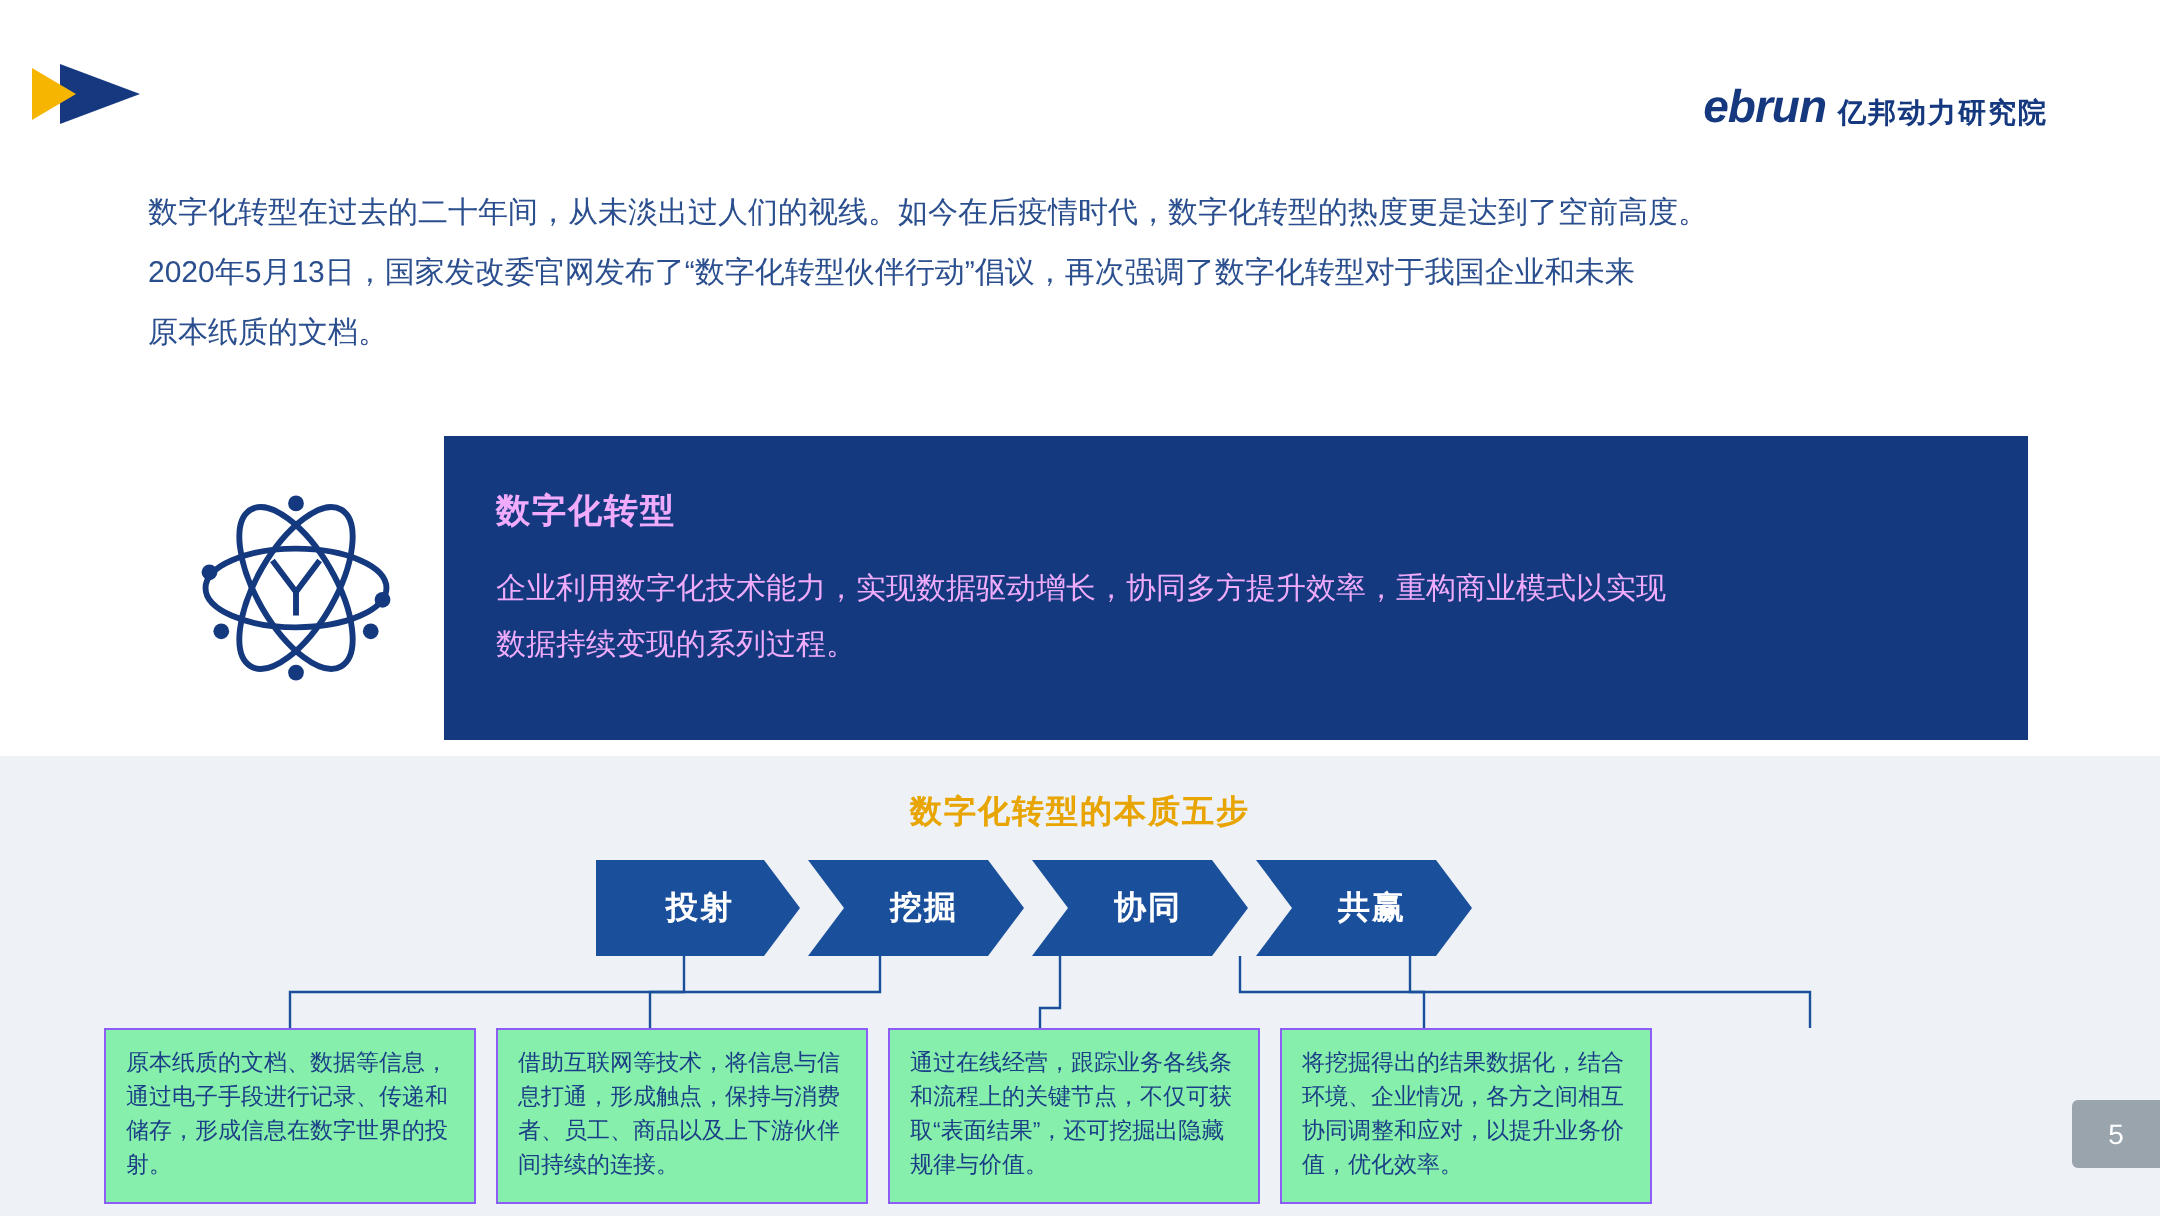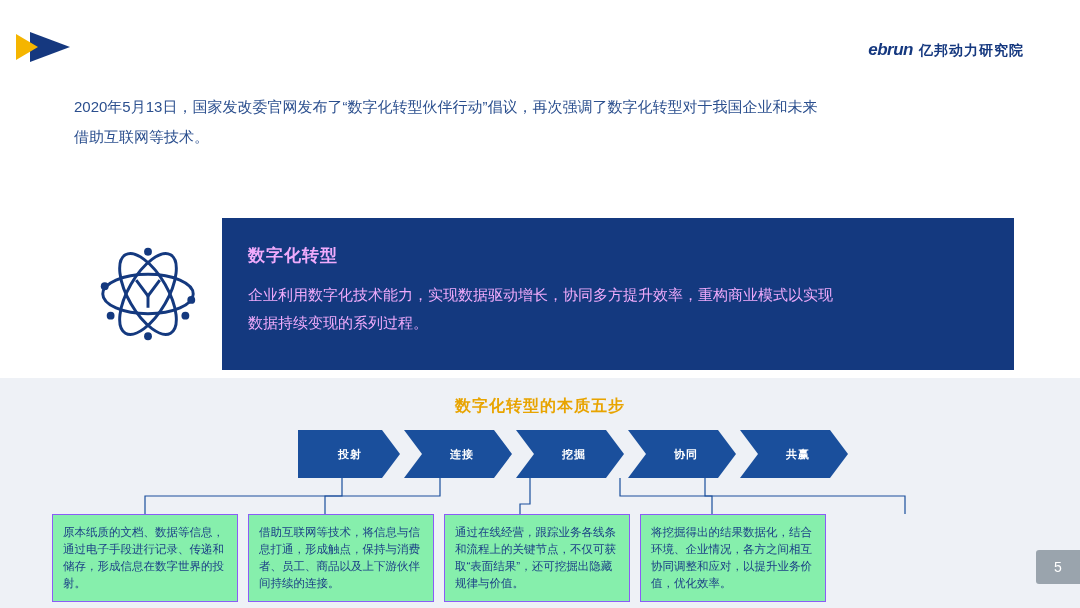--- a/index.html
+++ b/index.html
@@ -67,21 +67,21 @@
   }
   .brand {
     position: absolute;
     right: 56px;
     top: 40px;
     display: flex;
     align-items: baseline;
     gap: 6px;
   }
   .brand-en {
-    font-size: 17px;
+    font-size: 23px;
     font-weight: bold;
     color: #15387f;
     letter-spacing: -0.5px;
     font-style: italic;
   }
   .brand-cn {
     font-size: 14px;
     font-weight: bold;
     color: #15387f;
     letter-spacing: 1px;
@@ -164,21 +164,21 @@
     top: 52px;
     height: 48px;
     display: flex;
     align-items: center;
   }
   .chev {
     position: relative;
     height: 48px;
     background: #1a4f9c;
     color: #ffffff;
-    font-size: 11px;
+    font-size: 16px;
     font-weight: bold;
     display: flex;
     align-items: center;
     justify-content: center;
     padding: 0 14px 0 22px;
     margin-right: 4px;
     letter-spacing: 1px;
     clip-path: polygon(0 0, calc(100% - 18px) 0, 100% 50%, calc(100% - 18px) 100%, 0 100%, 18px 50%);
     min-width: 72px;
   }
@@ -244,22 +244,23 @@
       <div class="tri-blue"></div>
       <div class="tri-yellow"></div>
     </div>
     <div class="brand">
       <span class="brand-en">ebrun</span>
       <span class="brand-cn">亿邦动力研究院</span>
     </div>
   </div>
 
   <div class="intro">
+    <p>数字化转型在过去的二十年间，从未淡出过人们的视线。如今在后疫情时代，数字化转型的热度更是达到了空前高度。</p>
     <p>2020年5月13日，国家发改委官网发布了“数字化转型伙伴行动”倡议，再次强调了数字化转型对于我国企业和未来</p>
-    <p>借助互联网等技术。</p>
+    <p>原本纸质的文档。</p>
   </div>
 
   <div class="def-band">
     <div class="def-icon-box">
       <svg width="118" height="118" viewBox="0 0 120 120">
         <g fill="none" stroke="#14397f" stroke-width="3">
           <ellipse cx="60" cy="60" rx="46" ry="20"></ellipse>
           <ellipse cx="60" cy="60" rx="46" ry="20" transform="rotate(60 60 60)"></ellipse>
           <ellipse cx="60" cy="60" rx="46" ry="20" transform="rotate(120 60 60)"></ellipse>
           <path d="M48 46 L60 62 L72 46" stroke-width="3"></path>
@@ -292,21 +293,20 @@
         <path d="M342 100 L342 118 L145 118 L145 136"></path>
         <path d="M440 100 L440 118 L325 118 L325 136"></path>
         <path d="M530 100 L530 126 L520 126 L520 136"></path>
         <path d="M620 100 L620 118 L712 118 L712 136"></path>
         <path d="M705 100 L705 118 L905 118 L905 136"></path>
       </g>
     </svg>
 
     <div class="flow">
       <div class="chev first">投射</div>
-      <div class="chev">连接</div>
       <div class="chev">挖掘</div>
       <div class="chev">协同</div>
       <div class="chev">共赢</div>
     </div>
 
     <div class="cards">
       <div class="card">原本纸质的文档、数据等信息，通过电子手段进行记录、传递和储存，形成信息在数字世界的投射。</div>
       <div class="card">借助互联网等技术，将信息与信息打通，形成触点，保持与消费者、员工、商品以及上下游伙伴间持续的连接。</div>
       <div class="card">通过在线经营，跟踪业务各线条和流程上的关键节点，不仅可获取“表面结果”，还可挖掘出隐藏规律与价值。</div>
       <div class="card">将挖掘得出的结果数据化，结合环境、企业情况，各方之间相互协同调整和应对，以提升业务价值，优化效率。</div>

